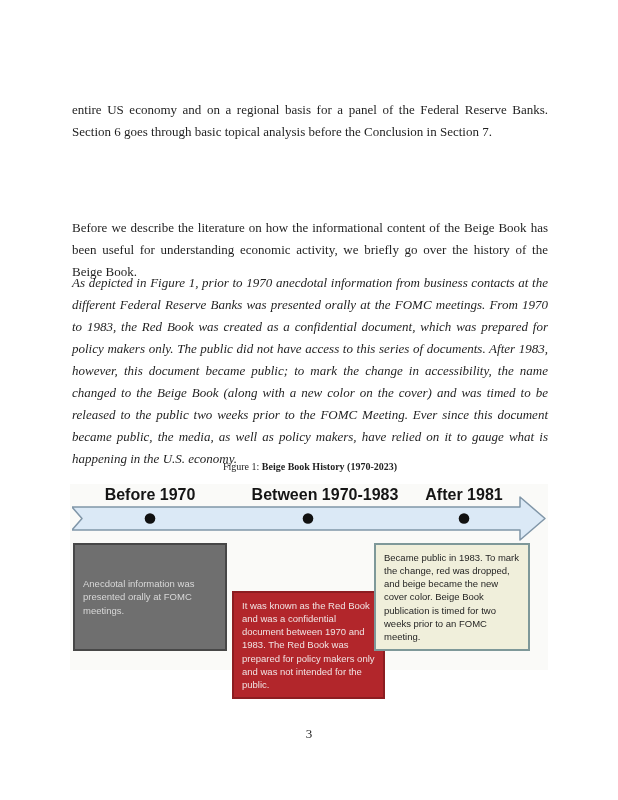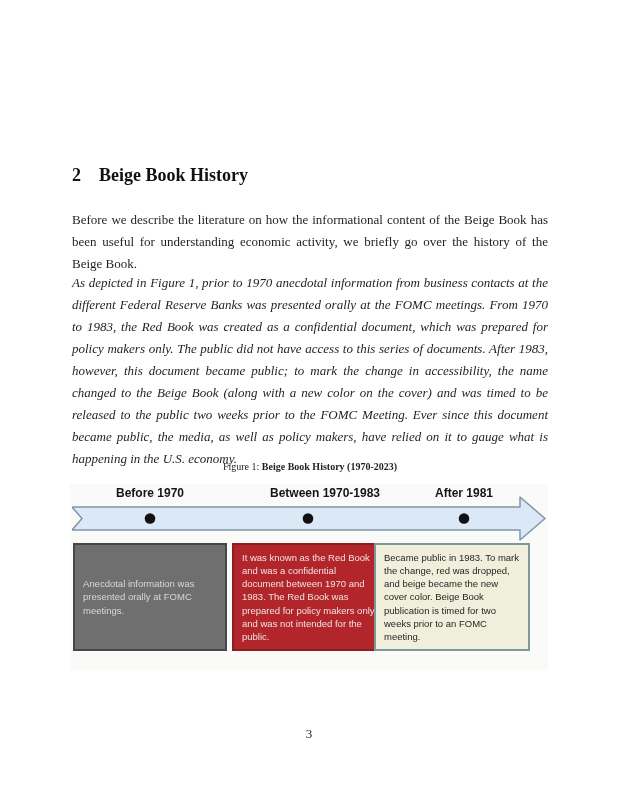--- a/index.html
+++ b/index.html
@@ -18,37 +18,37 @@
     font-size:13px;line-height:22px;
     text-align:justify;
     color:#1f1f1f;
   }
   .para-top{top:86px;}
   .section-heading{
     position:absolute;left:72px;top:150px;width:476px;
     font-size:18px;font-weight:bold;color:#111;
   }
   .section-heading .sec-num{margin-right:18px;}
-  .para-1{top:196px;}
+  .para-1{top:204px;}
   .para-2{top:259px;font-style:italic;}
   .para-3{top:401px;}
   .fig-caption{
     position:absolute;left:72px;top:461px;width:476px;
     text-align:center;font-size:10px;color:#1f1f1f;
   }
   .fig-caption .cap-title{font-weight:bold;}
   .figure{
     position:absolute;left:70px;top:484px;width:478px;height:186px;
     background:#fafaf8;
     font-family:"Liberation Sans", sans-serif;
   }
   .tl-label{
     position:absolute;top:2px;
     transform:translateX(-50%);
-    font-size:12px;font-weight:bold;color:#151515;
+    font-size:16px;font-weight:bold;color:#151515;
     white-space:nowrap;
   }
   .tl-arrow{position:absolute;left:2px;top:11px;}
   .tl-box{
     position:absolute;top:59px;height:108px;
     box-sizing:border-box;
     border:2px solid #000;
     padding:8px 8px;
     font-size:9.5px;line-height:1.38;
     display:flex;align-items:center;
@@ -56,24 +56,22 @@
   .pagenum{
     position:absolute;left:0;right:0;top:726px;
     text-align:center;font-size:13px;color:#222;
   }
 </style>
 </head>
 <body>
 
 <div class="page">
 
+  <p class="body-text para-top">entire US economy and on a regional basis for a panel of the Federal Reserve Banks. Section 6 goes through basic topical analysis before the Conclusion in Section 7.</p>
 
-  <h2 class="section-heading">
-    <span class="sec-num">2</span><span>Beige Book History</span>
-  </h2>
 
   <p class="body-text para-1">Before we describe the literature on how the informational content of the Beige Book has been useful for understanding economic activity, we briefly go over the history of the Beige Book.</p>
 
   <p class="body-text para-2">As depicted in Figure 1, prior to 1970 anecdotal information from business contacts at the different Federal Reserve Banks was presented orally at the FOMC meetings. From 1970 to 1983, the Red Book was created as a confidential document, which was prepared for policy makers only. The public did not have access to this series of documents. After 1983, however, this document became public; to mark the change in accessibility, the name changed to the Beige Book (along with a new color on the cover) and was timed to be released to the public two weeks prior to the FOMC Meeting. Ever since this document became public, the media, as well as policy makers, have relied on it to gauge what is happening in the U.S. economy.</p>
 
 
   <div class="fig-caption">
     <span>Figure 1: </span><span class="cap-title">Beige Book History (1970-2023)</span>
   </div>
 
@@ -87,21 +85,21 @@
       <polygon id="arrowShape" points="0,12 448,12 448,2 473,23.5 448,45 448,35 0,35 10,23.5" fill="#dbe9f6" stroke="#8096a8" stroke-width="1.5" stroke-linejoin="round"></polygon>
       <circle id="dot0" cx="78" cy="23.5" r="5.3" fill="#111111"></circle>
       <circle id="dot1" cx="236" cy="23.5" r="5.3" fill="#111111"></circle>
       <circle id="dot2" cx="392" cy="23.5" r="5.3" fill="#111111"></circle>
     </svg>
 
     <div class="tl-box" style="left: 3px; width: 154px; background-color: rgb(111, 111, 111); border-color: rgb(71, 71, 71); color: rgb(216, 216, 216);">
       <span>Anecdotal information was presented orally at FOMC meetings.</span>
     </div>
 
-    <div class="tl-box" style="left: 162px; width: 153px; background-color: rgb(178, 38, 43); border-color: rgb(140, 29, 33); color: rgb(240, 226, 226);">
+    <div class="tl-box" style="left: 162px; width: 153px; background-color: rgb(178, 38, 43); border-color: rgb(140, 29, 33); color: rgb(240, 226, 226); margin-top: 48px;">
       <span>It was known as the Red Book and was a confidential document between 1970 and 1983. The Red Book was prepared for policy makers only and was not intended for the public.</span>
     </div>
 
     <div class="tl-box" style="left: 304px; width: 156px; background-color: rgb(240, 239, 219); border-color: rgb(126, 152, 153); color: rgb(31, 31, 31);">
       <span>Became public in 1983. To mark the change, red was dropped, and beige became the new cover color. Beige Book publication is timed for two weeks prior to an FOMC meeting.</span>
     </div>
 
   </div>
 
   <div class="pagenum">3</div>

